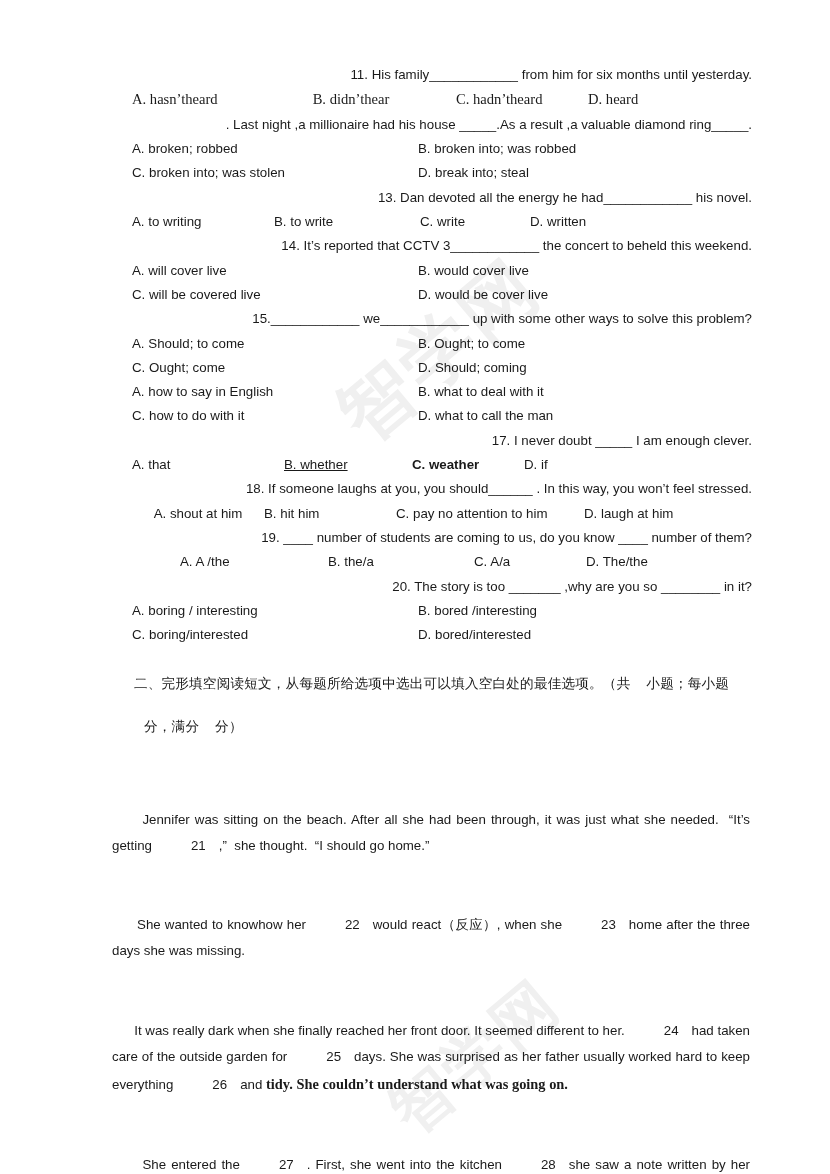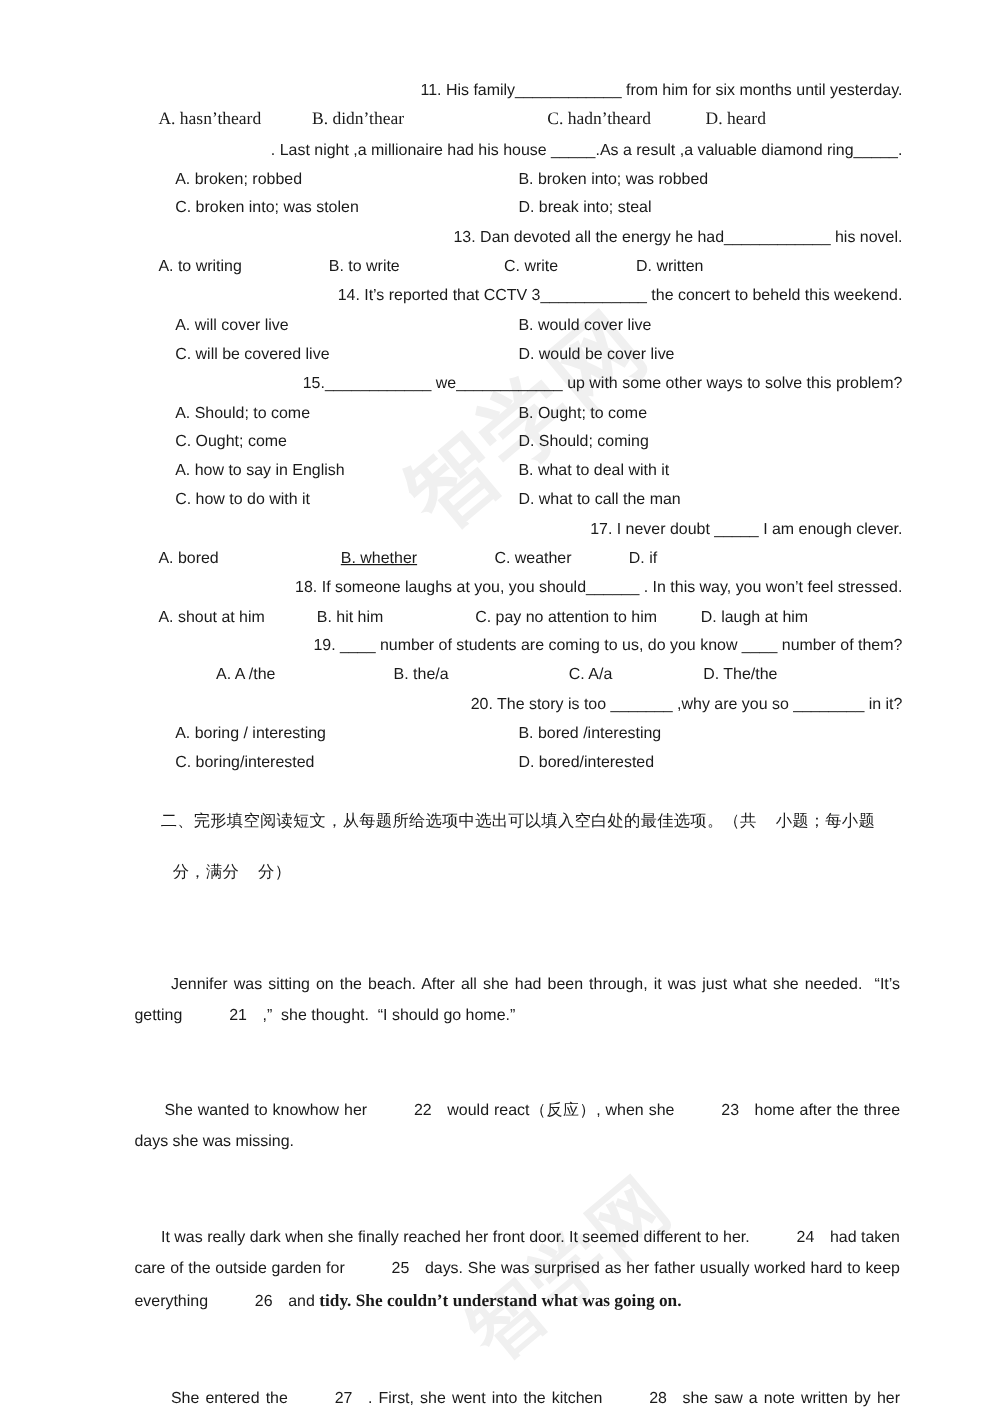--- a/index.html
+++ b/index.html
@@ -69,41 +69,41 @@
     padding-left: 22px;
   }
   .opt-row.serif {
     font-family: "Liberation Serif", serif;
     font-size: 14.6px;
   }
   .opt-row > span { display: block; }
 
   
   .cols-4a > span:nth-child(1) { width: 128px; }
-  .cols-4a > span:nth-child(2) { width: 182px; }
+  .cols-4a > span:nth-child(2) { width: 182px; text-align: center; }
   .cols-4a > span:nth-child(3) { width: 132px; margin-left: 14px; }
 
   .cols-4b > span:nth-child(1) { width: 142px; }
   .cols-4b > span:nth-child(2) { width: 146px; }
   .cols-4b > span:nth-child(3) { width: 110px; }
 
   .cols-4c > span:nth-child(1) { width: 152px; }
   .cols-4c > span:nth-child(2) { width: 128px; text-decoration: underline; }
-  .cols-4c > span:nth-child(3) { width: 112px; }
+  .cols-4c > span:nth-child(3) { width: 112px; font-weight: bold; }
 
   .cols-4d > span:nth-child(1) { width: 148px; margin-left: 48px; }
   .cols-4d > span:nth-child(2) { width: 146px; }
   .cols-4d > span:nth-child(3) { width: 112px; }
 
-  .cols-4e > span:nth-child(1) { width: 132px; }
+  .cols-4e > span:nth-child(1) { width: 132px; text-align: center; }
   .cols-4e > span:nth-child(2) { width: 132px; }
   .cols-4e > span:nth-child(3) { width: 188px; }
 
   
-  .cols-2 > span:nth-child(1) { width: 286px; margin-left: 14px; }
+  .cols-2 > span:nth-child(1) { width: 286px; }
 
   .section-head {
     font-size: 13.6px;
     line-height: 1.55;
     margin: 2px 0 0 0;
     white-space: pre-wrap;
     letter-spacing: 0.2px;
   }
   .section-head .sub {
     display: block;
@@ -193,21 +193,21 @@
       <span>A. how to say in English</span>
       <span>B. what to deal with it</span>
     </div>
     <div class="opt-row cols-2">
       <span>C. how to do with it</span>
       <span>D. what to call the man</span>
     </div>
 
     <p class="q-stem">17. I never doubt _____ I am enough clever.</p>
     <div class="opt-row cols-4c">
-      <span>A. bored</span>
+      <span>A. that</span>
       <span>B. whether</span>
       <span>C. weather</span>
       <span>D. if</span>
     </div>
 
     <p class="q-stem">18. If someone laughs at you, you should______ . In this way, you won’t feel stressed.</p>
     <div class="opt-row cols-4e">
       <span>A. shout at him</span>
       <span>B. hit him</span>
       <span>C. pay no attention to him</span>

